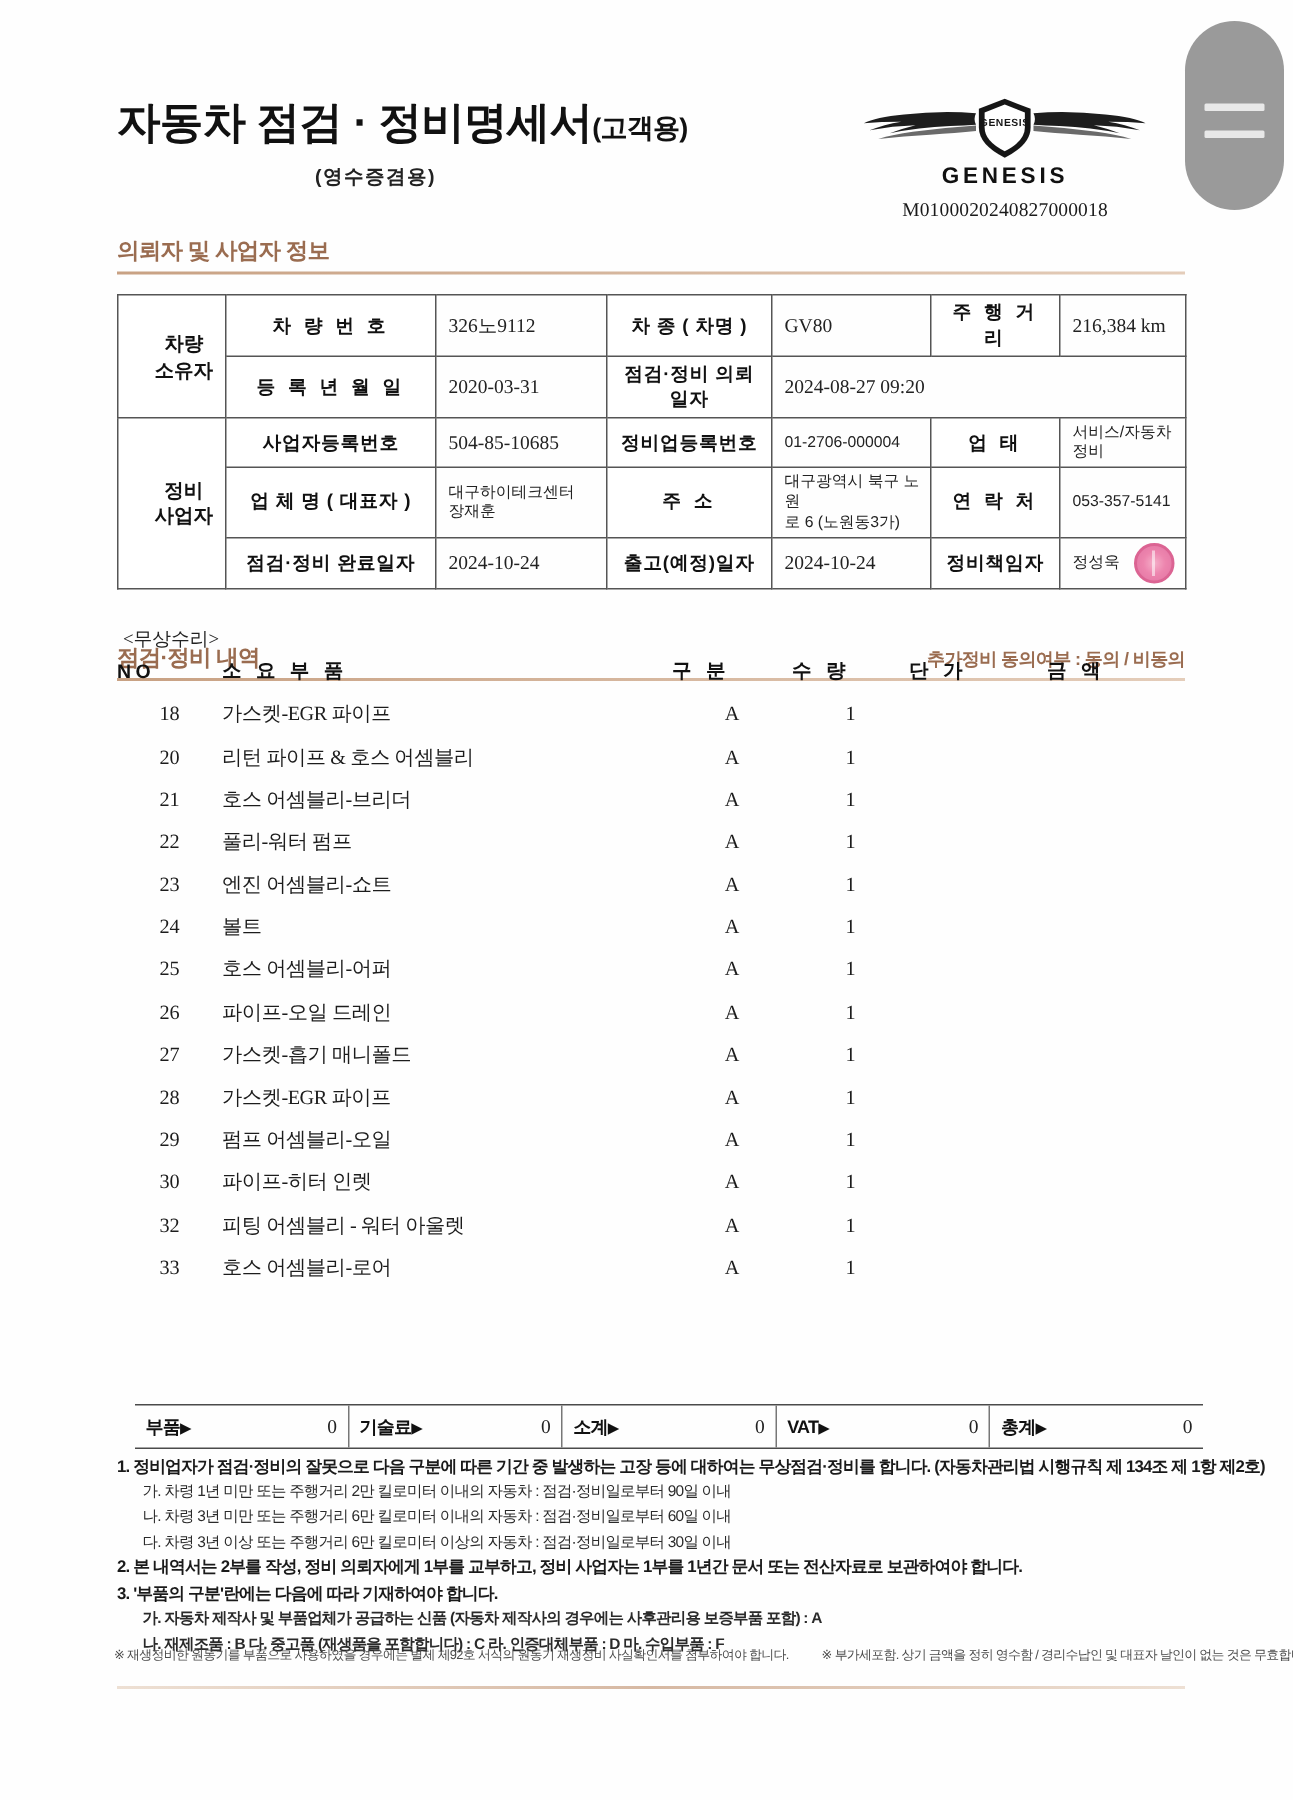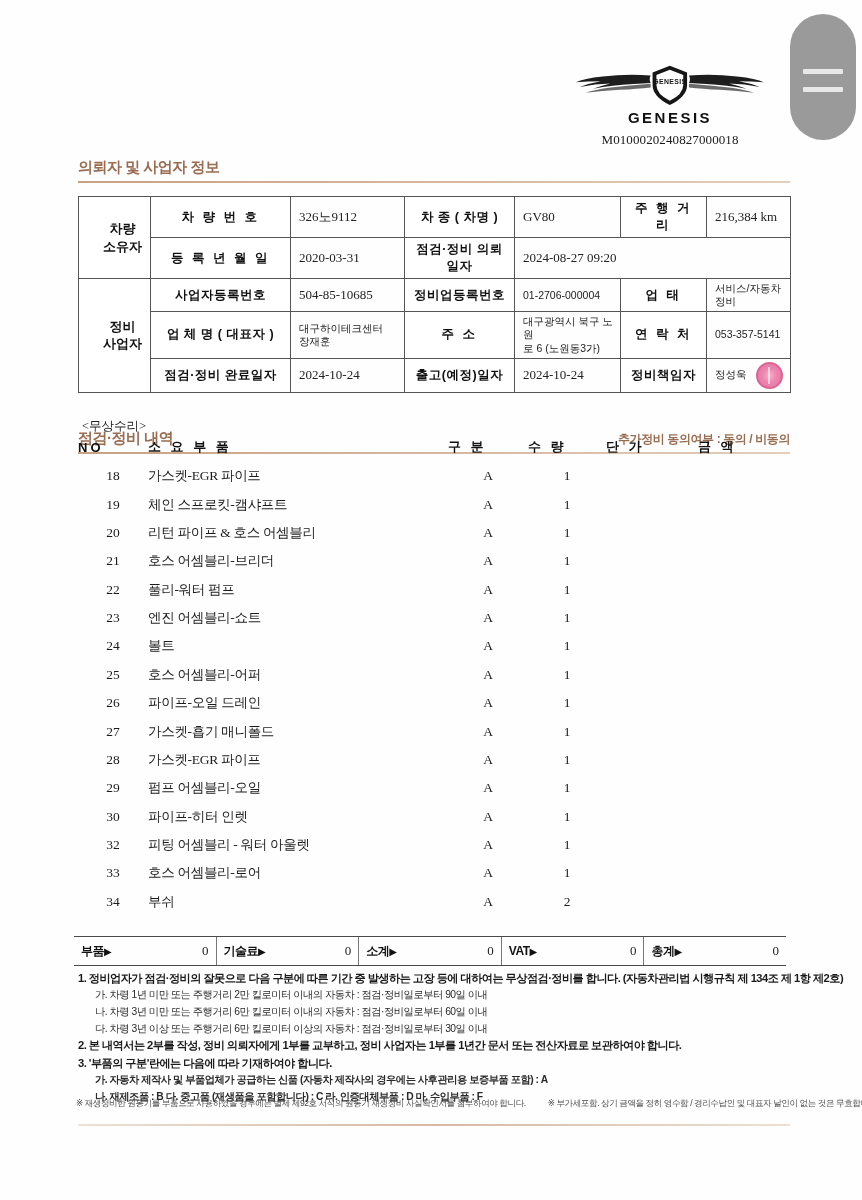--- a/index.html
+++ b/index.html
@@ -226,21 +226,21 @@
   td.c-amt  { width: 92px;  text-align: right; padding-right: 6px; }
   th.h-no   { width: 70px; }
   th.h-name { width: 300px; }
   th.h-div  { width: 80px; }
   th.h-qty  { width: 78px; }
   th.h-unit { width: 92px; }
   th.h-amt  { width: 92px; }
   
   .totals {
     position: absolute;
-    left: 74px; top: 936px;
+    left: 90px; top: 936px;
     width: 712px;
     height: 28px;
     border-top: 1.5px solid #4a4a4a;
     border-bottom: 1.5px solid #4a4a4a;
     display: flex;
   }
   .tot-cell {
     display: flex;
     align-items: center;
     justify-content: space-between;
@@ -309,20 +309,24 @@
 <body>
 
 <div class="page">
 
   <div class="pill-overlay">
     <div class="bar b1"></div>
     <div class="bar b2"></div>
   </div>
 
   <div class="header">
+    <div class="title-block">
+      <div class="doc-title"><span>자동차 점검 · 정비명세서</span><span class="sub">(고객용)</span></div>
+      <div class="doc-subtitle">(영수증겸용)</div>
+    </div>
     <div class="brand-block">
       <svg class="brand-logo" viewBox="0 0 200 48">
         <g fill="#161616">
           <path d="M100 4 L82 11 L82 24 Q82 36 100 45 Q118 36 118 24 L118 11 Z"></path>
         </g>
         <g fill="#ffffff">
           <path d="M100 8 L86 13.5 L86 24 Q86 33.5 100 40.5 Q114 33.5 114 24 L114 13.5 Z"></path>
         </g>
         <text x="100" y="23" font-size="7.2" font-family="Liberation Sans, sans-serif" font-weight="bold" fill="#161616" text-anchor="middle" letter-spacing="0.4">GENESIS</text>
         <g fill="#1d1d1d">
@@ -420,28 +424,20 @@
       <tbody id="parts-body">
           <tr>
             <td class="c-no">18</td>
             <td class="c-name">가스켓-EGR 파이프</td>
             <td class="c-div">A</td>
             <td class="c-qty">1</td>
             <td class="c-unit"></td>
             <td class="c-amt"></td>
           </tr>
           <tr>
-            <td class="c-no">19</td>
-            <td class="c-name">체인 스프로킷-캠샤프트</td>
-            <td class="c-div">A</td>
-            <td class="c-qty">1</td>
-            <td class="c-unit"></td>
-            <td class="c-amt"></td>
-          </tr>
-          <tr>
             <td class="c-no">20</td>
             <td class="c-name">리턴 파이프 &amp; 호스 어셈블리</td>
             <td class="c-div">A</td>
             <td class="c-qty">1</td>
             <td class="c-unit"></td>
             <td class="c-amt"></td>
           </tr>
           <tr>
             <td class="c-no">21</td>
             <td class="c-name">호스 어셈블리-브리더</td>
@@ -528,28 +524,20 @@
             <td class="c-div">A</td>
             <td class="c-qty">1</td>
             <td class="c-unit"></td>
             <td class="c-amt"></td>
           </tr>
           <tr>
             <td class="c-no">33</td>
             <td class="c-name">호스 어셈블리-로어</td>
             <td class="c-div">A</td>
             <td class="c-qty">1</td>
-            <td class="c-unit"></td>
-            <td class="c-amt"></td>
-          </tr>
-          <tr>
-            <td class="c-no">34</td>
-            <td class="c-name">부쉬</td>
-            <td class="c-div">A</td>
-            <td class="c-qty">2</td>
             <td class="c-unit"></td>
             <td class="c-amt"></td>
           </tr>
         </tbody>
     </table>
   </div>
 
   <div class="totals" id="totals-row">
       <div class="tot-cell">
         <span class="k">부품<span class="arrow">▶</span></span>

